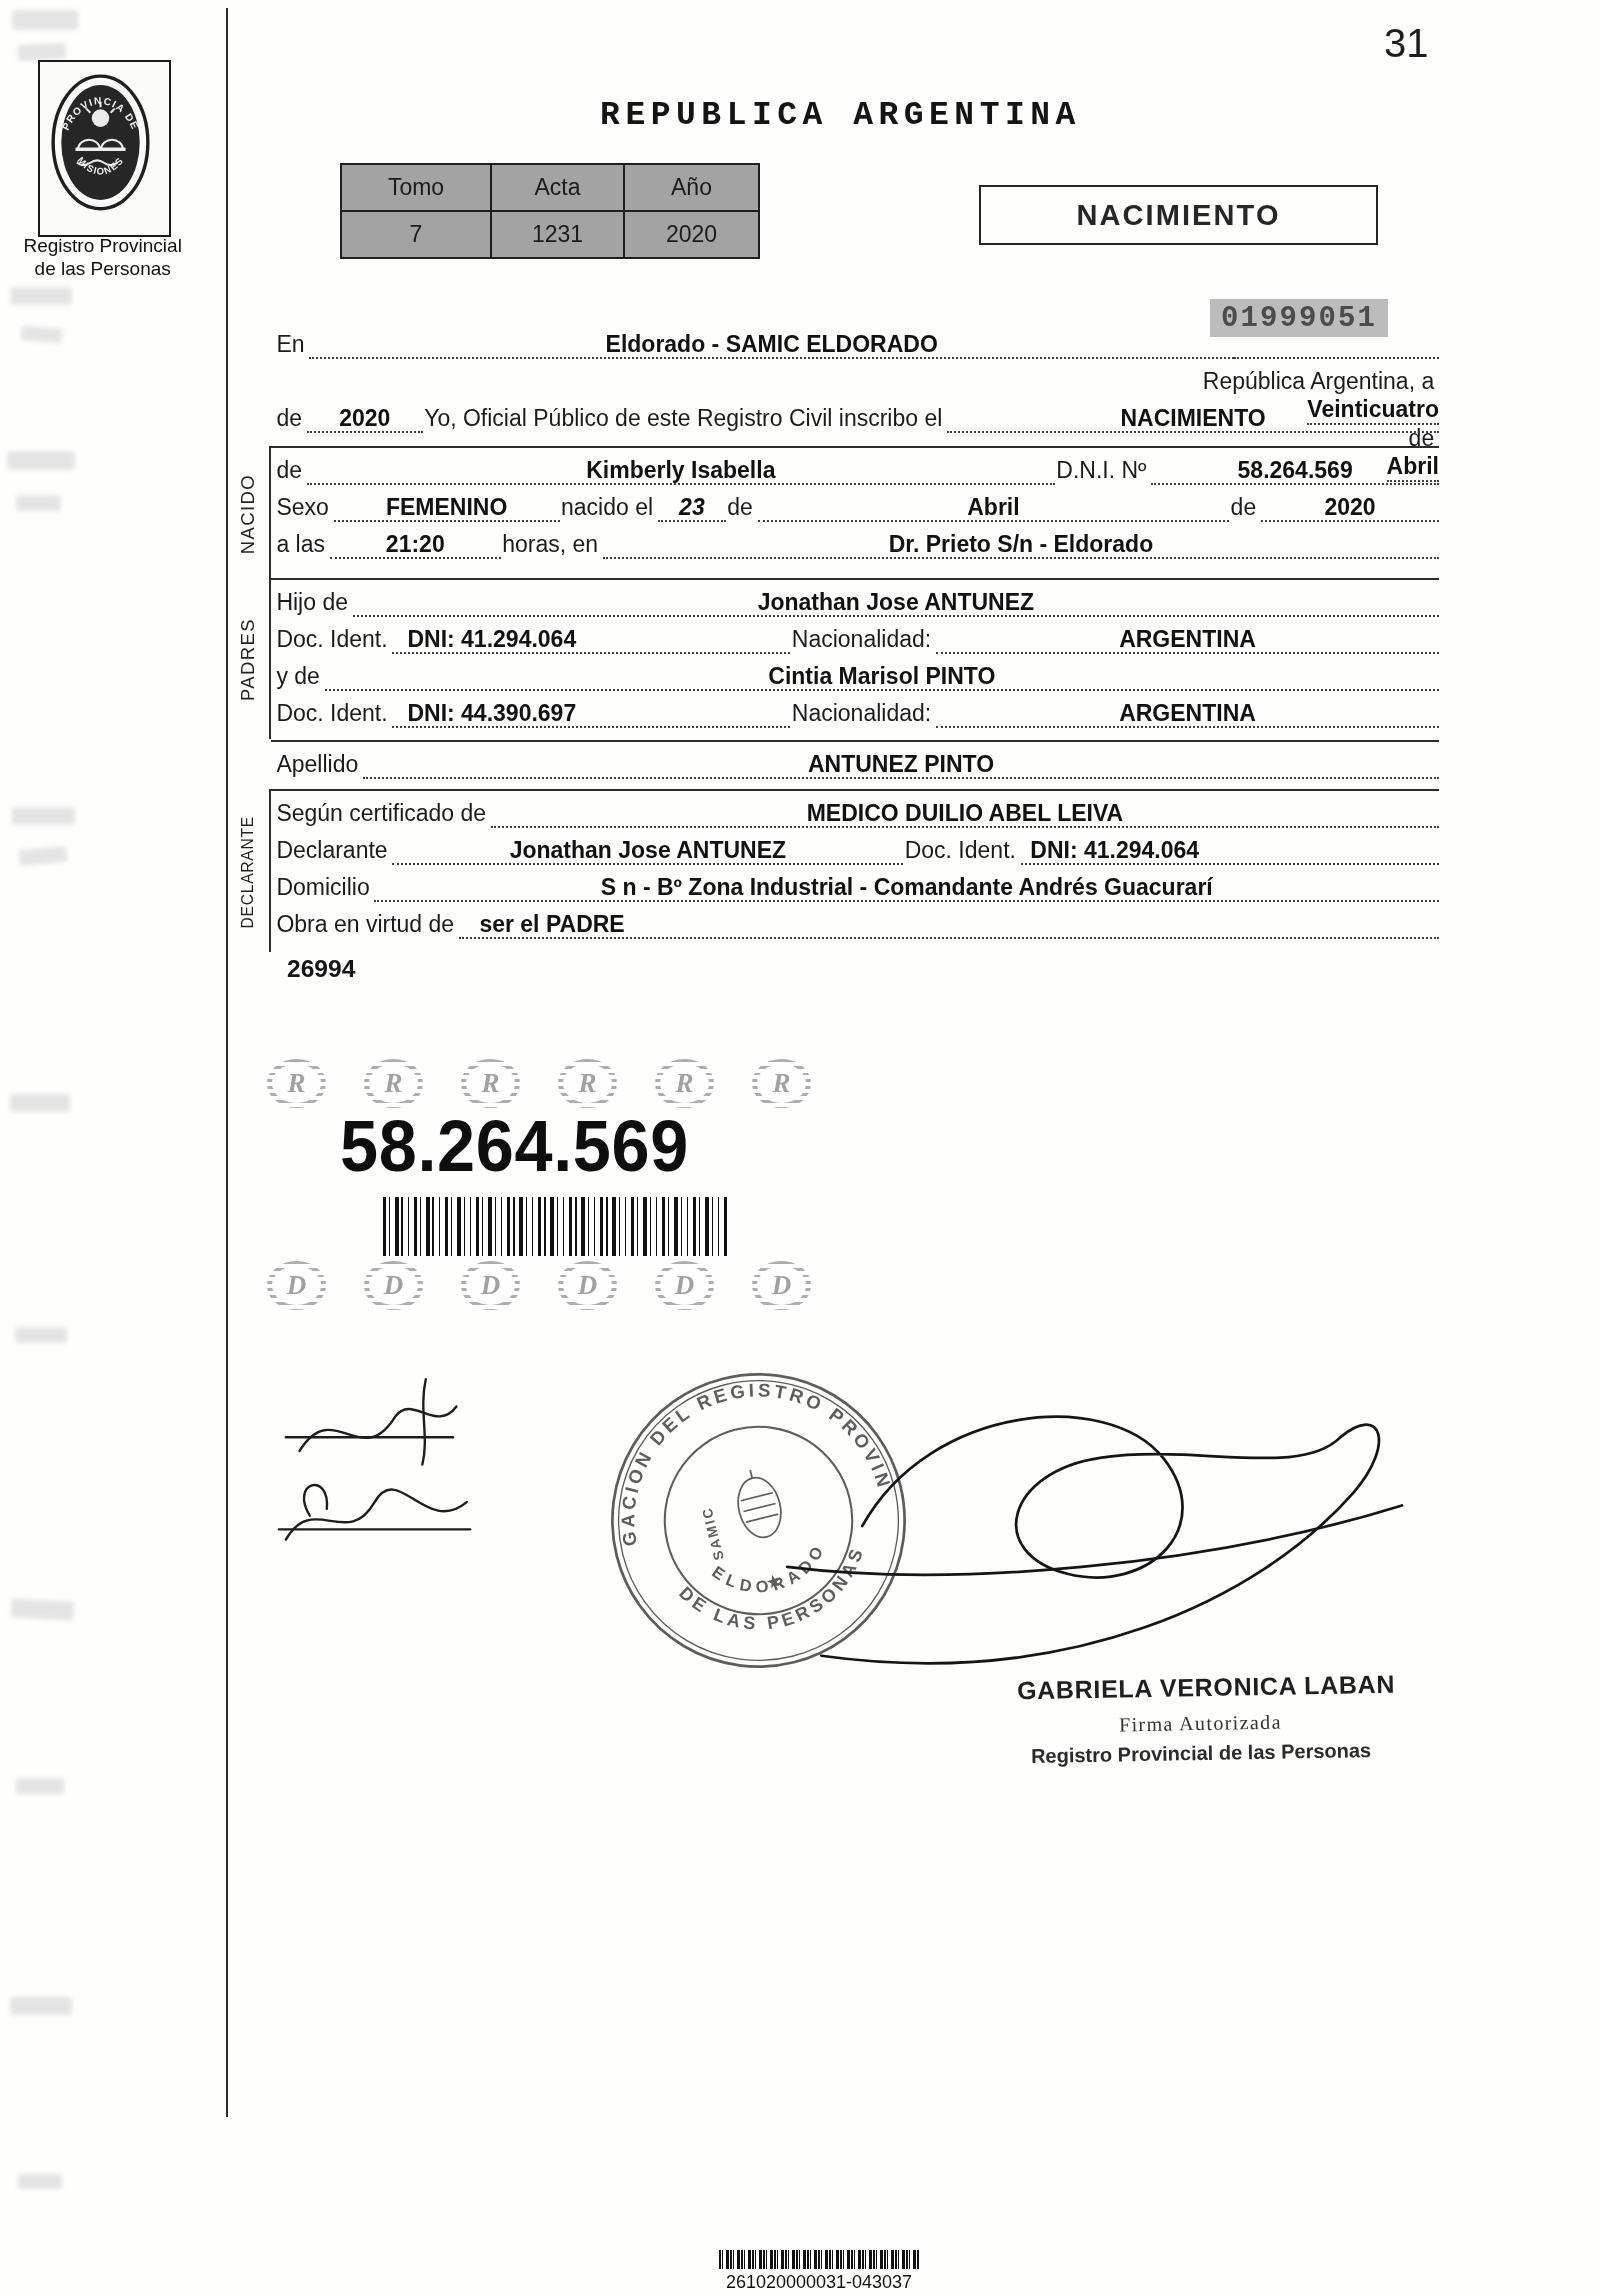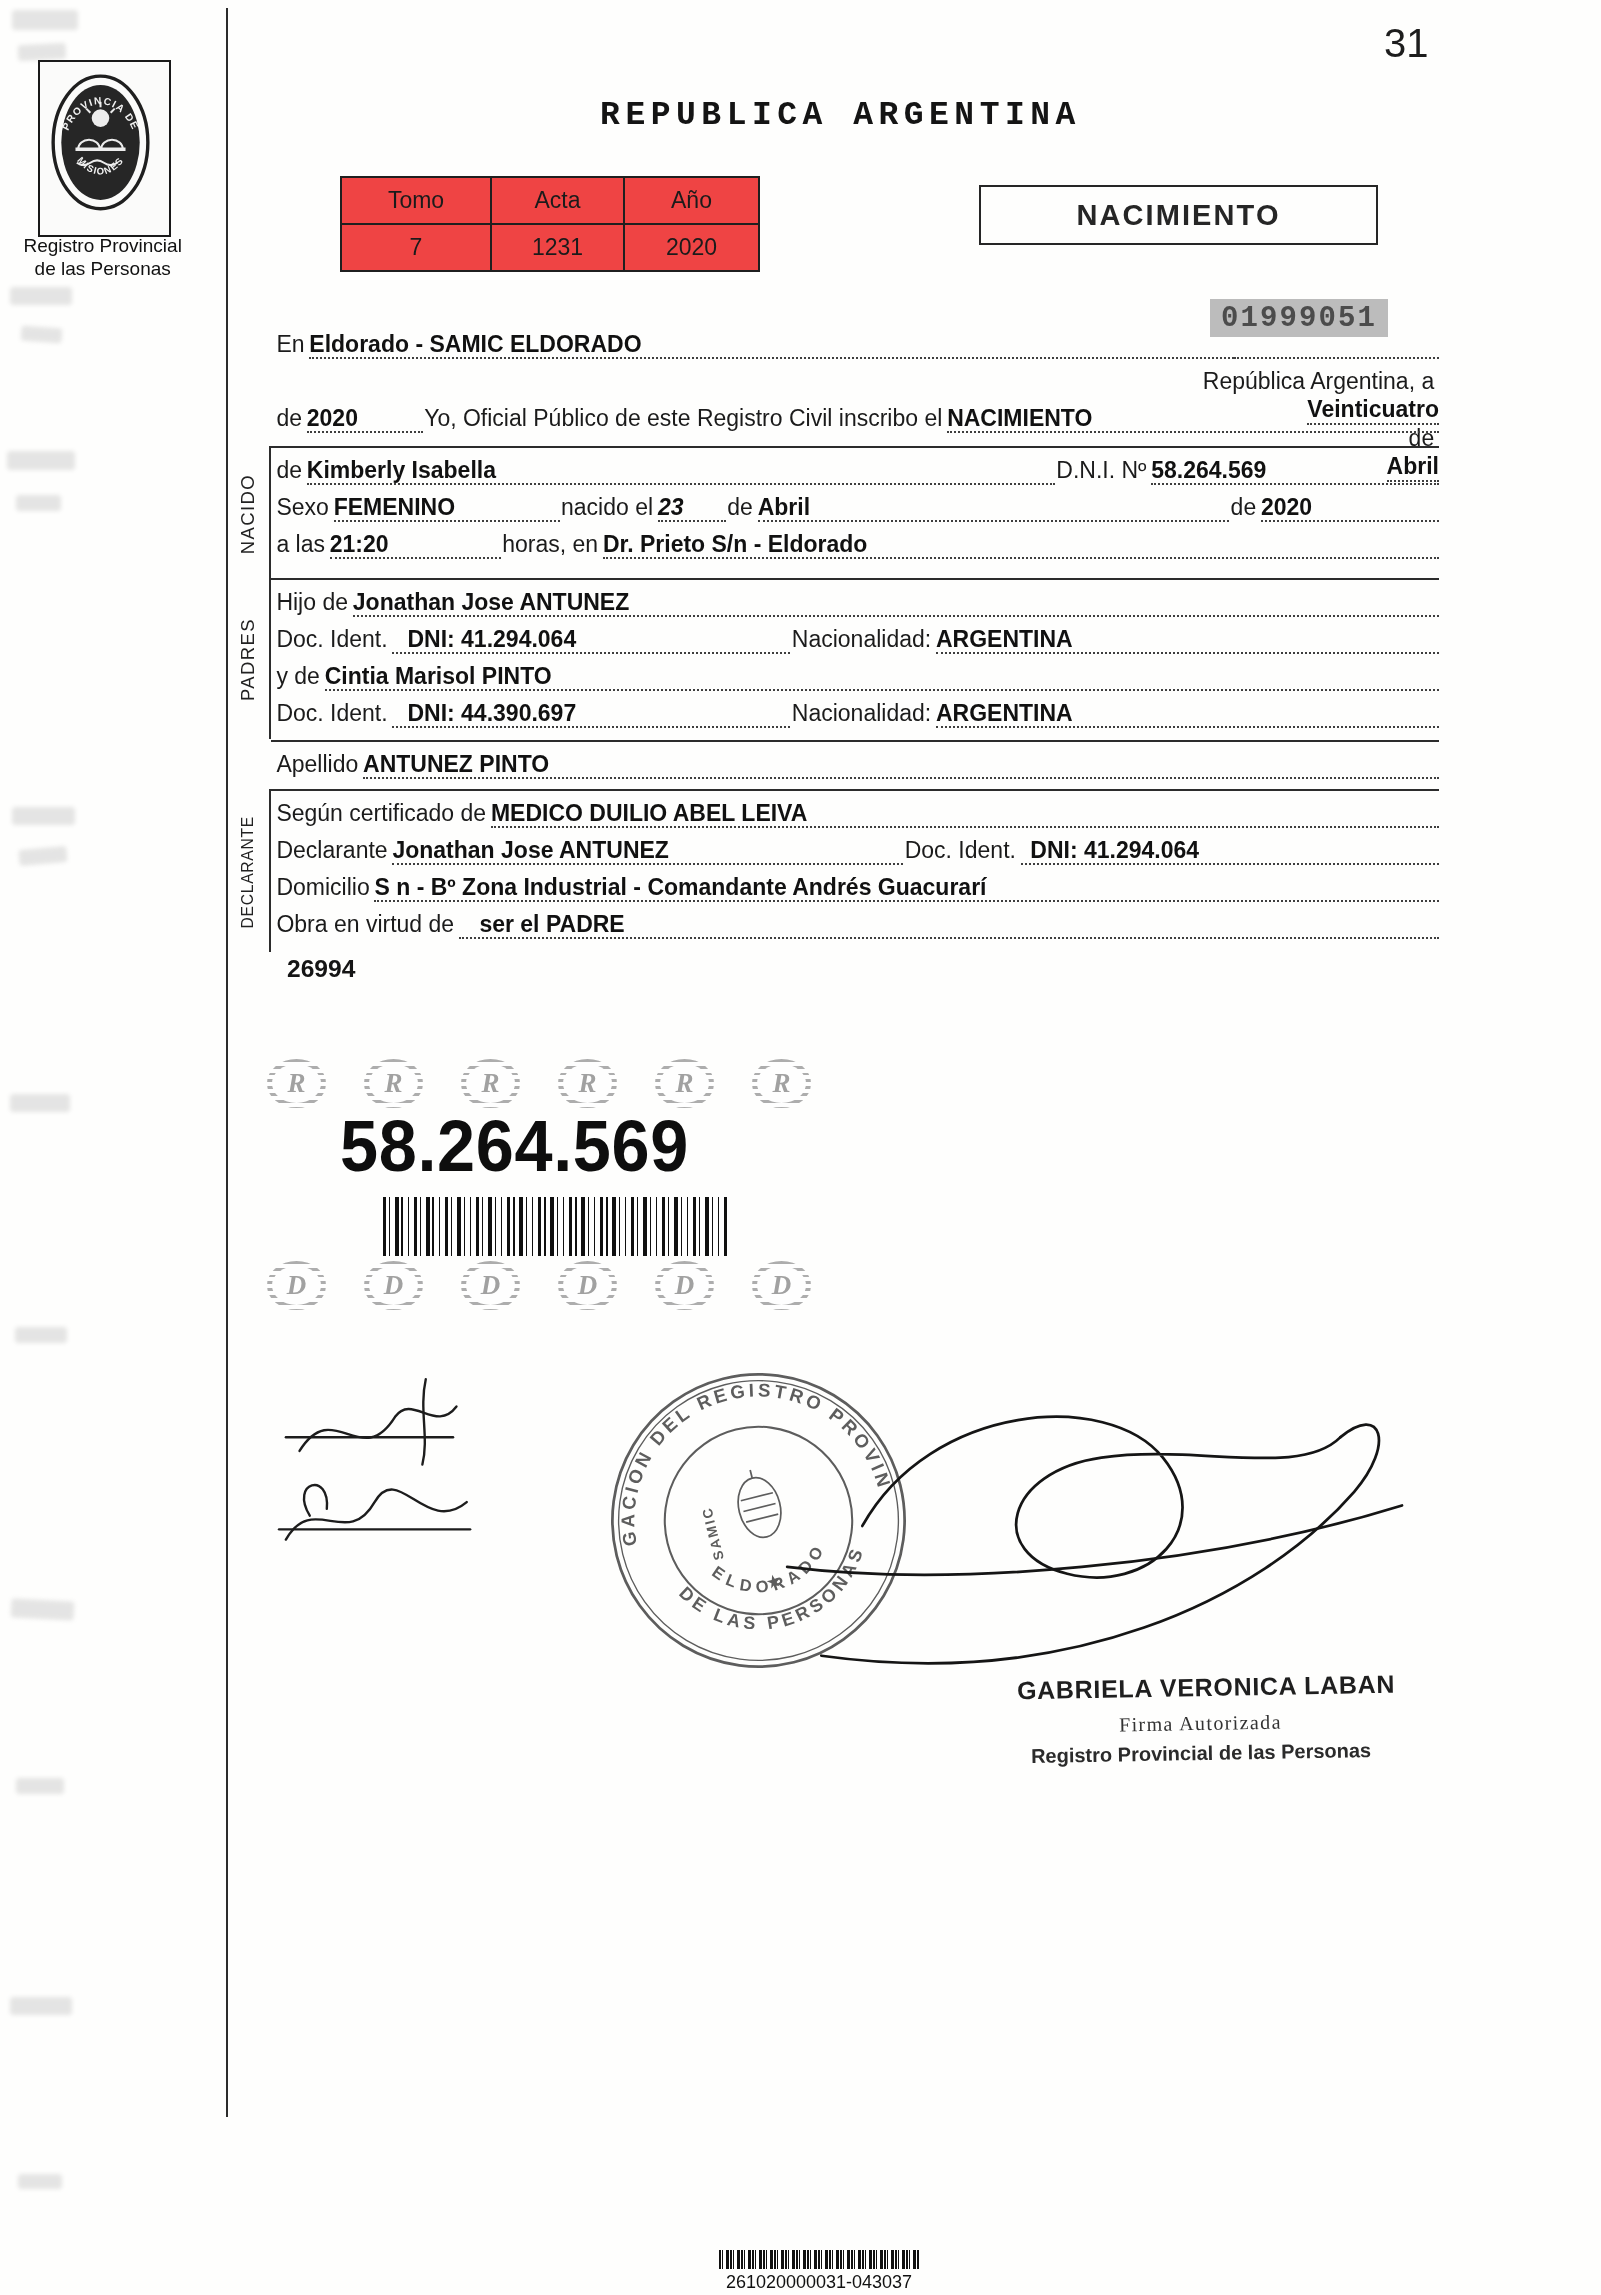--- a/index.html
+++ b/index.html
@@ -24,35 +24,35 @@
 
   
   .logo{position:absolute;left:38px;top:60px;width:124px;height:168px;border:2.1px solid #1a1a1a;background:#fbfbfa;padding:2.7px;}
   .logo-cap{position:absolute;left:13.7px;top:235px;width:178px;text-align:center;font-size:19px;color:#111;line-height:1.2;}
 
   .pageno{position:absolute;left:1384px;top:20.5px;font-size:40px;font-weight:500;color:#1d1d1d;}
   .title{position:absolute;left:444px;top:97px;width:793px;text-align:center;
          font-family:"Liberation Mono",monospace;font-weight:700;font-size:33px;letter-spacing:5.5px;color:#141414;}
 
   
-  .meta-table{position:absolute;left:340px;top:176px;display:grid;grid-template-columns:150px 133px 133px;border:2.1px solid #1f1f1f;background:#ef4444;}
+  .meta-table{position:absolute;left:340px;top:163px;display:grid;grid-template-columns:150px 133px 133px;border:2.1px solid #1f1f1f;background:#a3a3a3;}
   .meta-table .cell{border-right:2.1px solid #1f1f1f;border-bottom:2.1px solid #1f1f1f;height:45px;display:flex;align-items:center;justify-content:center;font-size:23px;}
   .meta-table .cell:nth-child(3n){border-right:none;}
   .meta-table .cell.last{border-bottom:none;}
 
   .typebox{position:absolute;left:979px;top:185px;width:395px;height:56px;border:2.7px solid #262626;
            display:flex;align-items:center;justify-content:center;font-size:29px;letter-spacing:2.1px;font-weight:600;color:#262626;}
 
   .serial{position:absolute;left:1210px;top:299px;background:#bcbcbc;color:#4c4c4c;
           font-family:"Liberation Mono",monospace;font-size:29px;font-weight:700;letter-spacing:2.1px;padding:2.7px 11px;}
 
   
   .fline{position:absolute;left:275px;width:1164px;display:flex;align-items:flex-end;font-size:23px;line-height:1.15;}
   .lbl{white-space:nowrap;border-bottom:2.7px solid transparent;padding:0 4.8px 0 1.4px;}
-  .seg{border-bottom:2.7px dotted #3e3e3e;text-align:left;font-weight:700;white-space:nowrap;min-width:24.6px;color:#111;}
+  .seg{border-bottom:2.7px dotted #3e3e3e;text-align:center;font-weight:700;white-space:nowrap;min-width:24.6px;color:#111;}
   .seg.grow{flex:1 1 auto;}
   .seg.tl{text-align:left;padding-left:15px;}
 
   .closing{position:absolute;left:287px;top:952px;width:1127px;font-size:24.6px;font-weight:700;color:#151515;line-height:1.38;}
   .closing .just{text-align:justify;text-align-last:justify;}
 
   
   .wmrow{position:absolute;display:flex;gap:38px;}
   .emblem{width:59px;height:49px;border-radius:50%;position:relative;opacity:.72;
           background:repeating-linear-gradient(180deg,#8f8f8f 0 2.7px,#ffffff 2.7px 6.8px);

